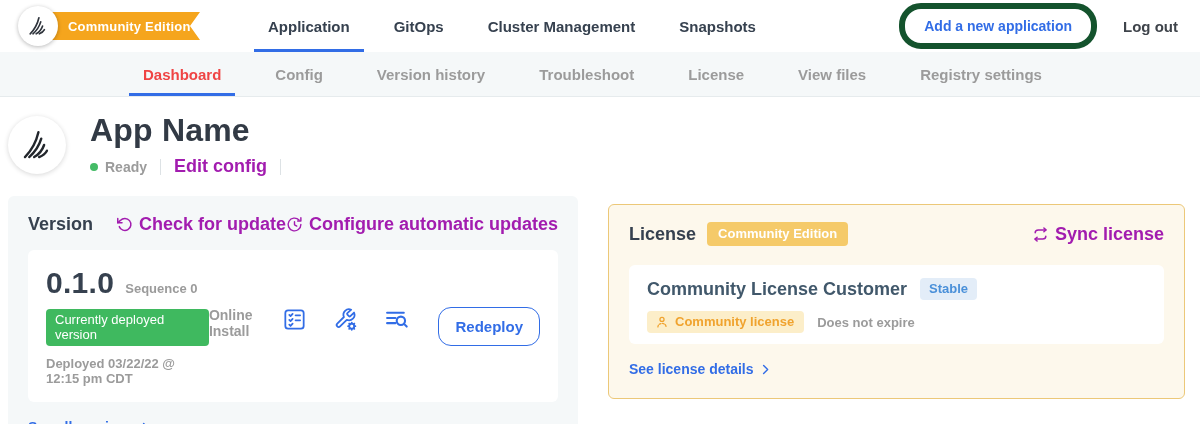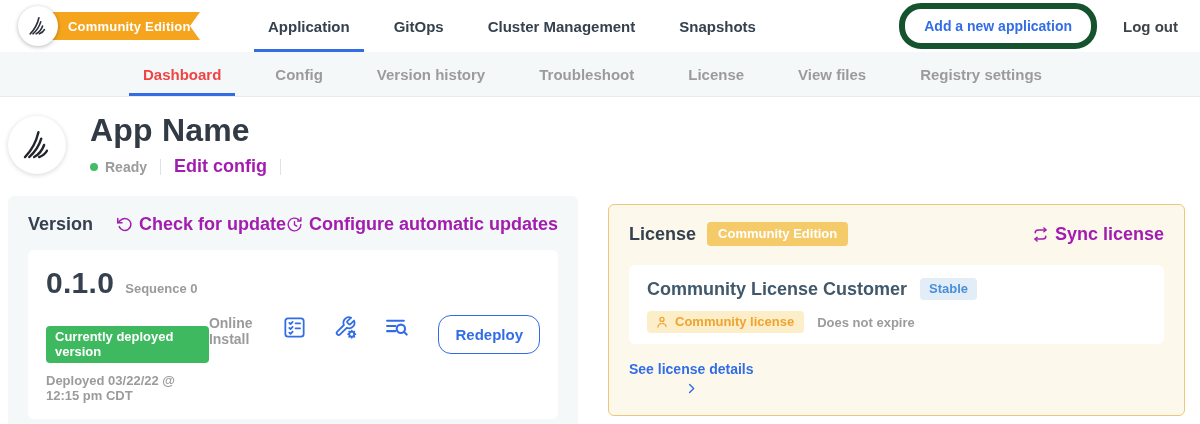--- a/index.html
+++ b/index.html
@@ -72,32 +72,32 @@
   .head-links { display:flex; align-items:center; }
 
   .version-box {
     background:#fff; border-radius:6px; padding:16px 18px;
     display:flex; align-items:center; justify-content:space-between;
   }
   .v-num-row { display:flex; align-items:baseline; gap:11px; }
   .v-num { font-size:30px; font-weight:800; color:#36414f; letter-spacing:.3px; }
   .v-seq { font-size:13px; font-weight:600; color:#9b9b9b; }
   .badge-green {
-    display:inline-block; margin-top:26px; background:#3fb95f; color:#fff;
-    font-size:13px; font-weight:700; padding:3px 9px 4px; border-radius:4px;
+    display:inline-block; margin-top:9px; background:#3fb95f; color:#fff;
+    font-size:13px; font-weight:400; padding:3px 9px 4px; border-radius:4px;
   }
   .v-deployed { margin-top:10px; font-size:13px; font-weight:600; color:#9b9b9b; }
   .v-right { display:flex; align-items:flex-start; gap:26px; color:#326de6; }
   .install-type { color:#9b9b9b; font-size:14px; font-weight:700; margin-right:4px; }
   .icon-btn { color:#326de6; cursor:pointer; display:flex; }
   .redeploy-btn {
     background:#fff; border:1.5px solid #326de6; color:#326de6; font-family:inherit;
     font-size:15px; font-weight:700; padding:10px 16px; border-radius:13px; cursor:pointer; margin-left:3px;
   }
-  .see-link { margin-top:17px; display:inline-flex; align-items:center; gap:5px; color:#326de6; font-size:14px; font-weight:700;flex-direction:column; }
+  .see-link { margin-top:17px; display:inline-flex; align-items:center; gap:5px; color:#326de6; font-size:14px; font-weight:700; }
 
   .license-card {
     flex:1; background:#fdf8ec; border:1px solid #ecc878; border-radius:6px;
     padding:17px 20px 20px; margin-top:8px;
   }
   .lic-title { display:flex; align-items:center; gap:11px; }
   .badge-gold { background:#f5ca69; color:#fff; font-size:13px; font-weight:700; padding:4px 11px 5px; border-radius:4px; }
   .license-box { background:#fff; border-radius:6px; padding:13px 18px 11px; margin-top:19px; }
   .lic-row1 { display:flex; align-items:center; gap:13px; }
   .customer-name { font-size:18px; font-weight:700; color:#41586b; }

